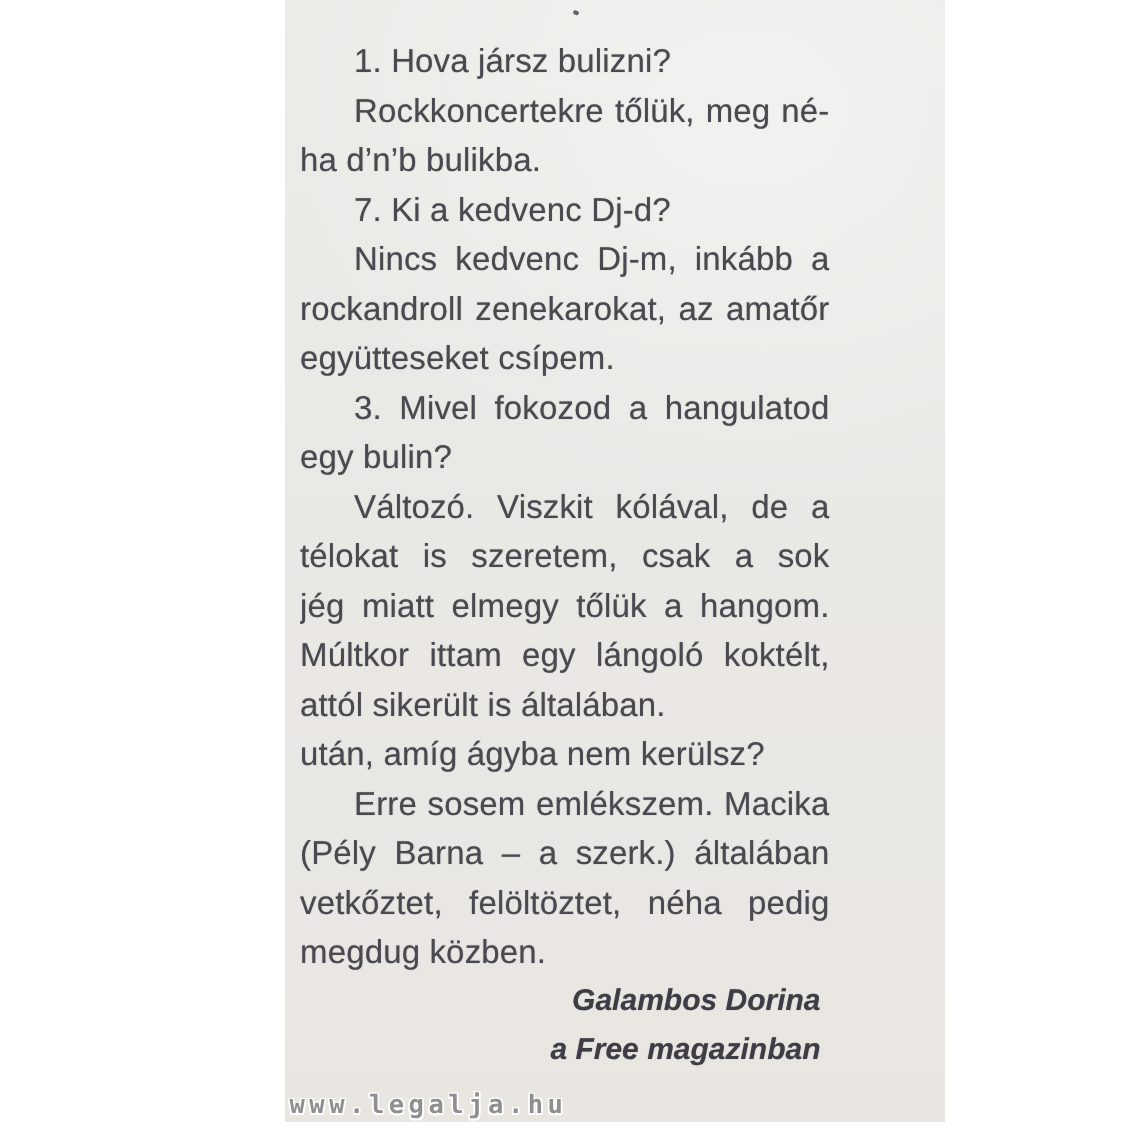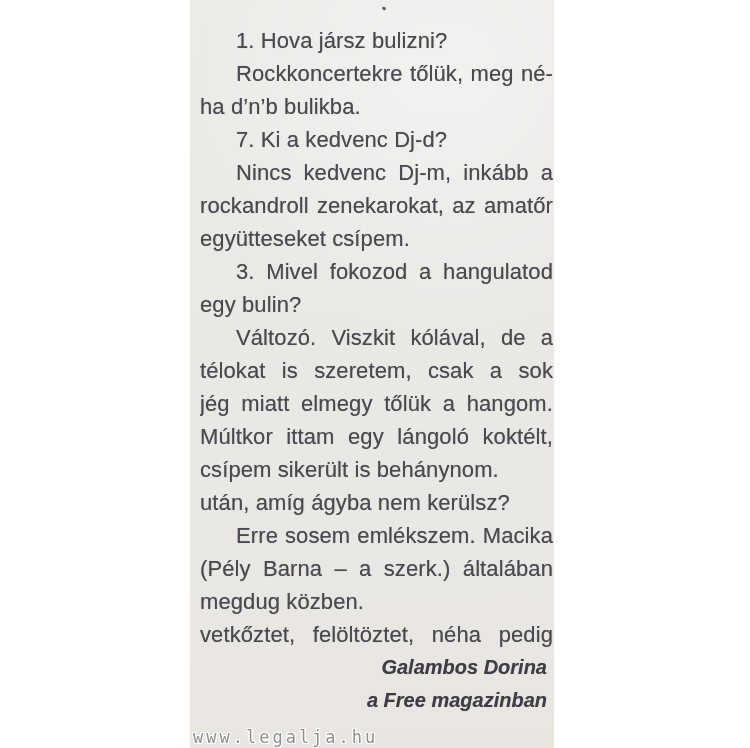--- a/index.html
+++ b/index.html
@@ -13,21 +13,21 @@
     height: 748px;
     background: #ffffff;
     overflow: hidden;
     font-family: "Liberation Sans", sans-serif;
   }
   
   .scan {
     position: absolute;
     left: 190px;
     top: 0;
-    width: 364px;
+    width: 440px;
     height: 748px;
     background:
       radial-gradient(120% 60% at 70% 10%, rgba(255,255,255,0.35), rgba(255,255,255,0) 60%),
       linear-gradient(180deg, #edebe8 0%, #eae8e5 55%, #e9e6e2 100%);
     overflow: hidden;
   }
   .textblock {
     position: absolute;
     left: 0;
     top: 24px;
@@ -66,21 +66,21 @@
     background: #4a4950;
     border-radius: 50%;
   }
   .speck-a { left: 192px; top: 7px; width: 4px; height: 3px; opacity: 0.85; transform: rotate(20deg); }
   
   .watermark {
     position: absolute;
     left: 193px;
     bottom: 1px;
     font-family: "DejaVu Sans Mono", monospace;
-    font-weight: normal;
+    font-weight: bold;
     font-size: 17px;
     letter-spacing: 3px;
     color: #8f8f8f;
     text-shadow:
       1px 0 0 #ffffff, -1px 0 0 #ffffff,
       0 1px 0 #ffffff, 0 -1px 0 #ffffff,
       1px 1px 0 #ffffff, -1px -1px 0 #ffffff,
       1px -1px 0 #ffffff, -1px 1px 0 #ffffff;
   }
 </style>
@@ -98,26 +98,26 @@
       <div class="line ind">7. Ki a kedvenc Dj-d?</div>
       <div class="line ind j">Nincs kedvenc Dj-m, inkább a</div>
       <div class="line j">rockandroll zenekarokat, az amatőr</div>
       <div class="line">együtteseket csípem.</div>
       <div class="line ind j">3. Mivel fokozod a hangulatod</div>
       <div class="line">egy bulin?</div>
       <div class="line ind j">Változó. Viszkit kólával, de a kok-</div>
       <div class="line j">télokat is szeretem, csak a sok</div>
       <div class="line j">jég miatt elmegy tőlük a hangom.</div>
       <div class="line j">Múltkor ittam egy lángoló koktélt,</div>
-      <div class="line">csípem sikerült is behánynom.</div>
+      <div class="line">attól sikerült is általában.</div>
       <div class="line">után, amíg ágyba nem kerülsz?</div>
       <div class="line ind j">Erre sosem emlékszem. Macika</div>
       <div class="line j">(Pély Barna – a szerk.) általában le-</div>
+      <div class="line j">vetkőztet, felöltöztet, néha pedig</div>
       <div class="line">megdug közben.</div>
-      <div class="line j">vetkőztet, felöltöztet, néha pedig</div>
 
       <div class="byline">Galambos Dorina</div>
       <div class="byline">a Free magazinban</div>
     </div>
 
     <span class="speck speck-a"></span>
 
   </div>
 
   <div class="watermark">www.legalja.hu</div>

